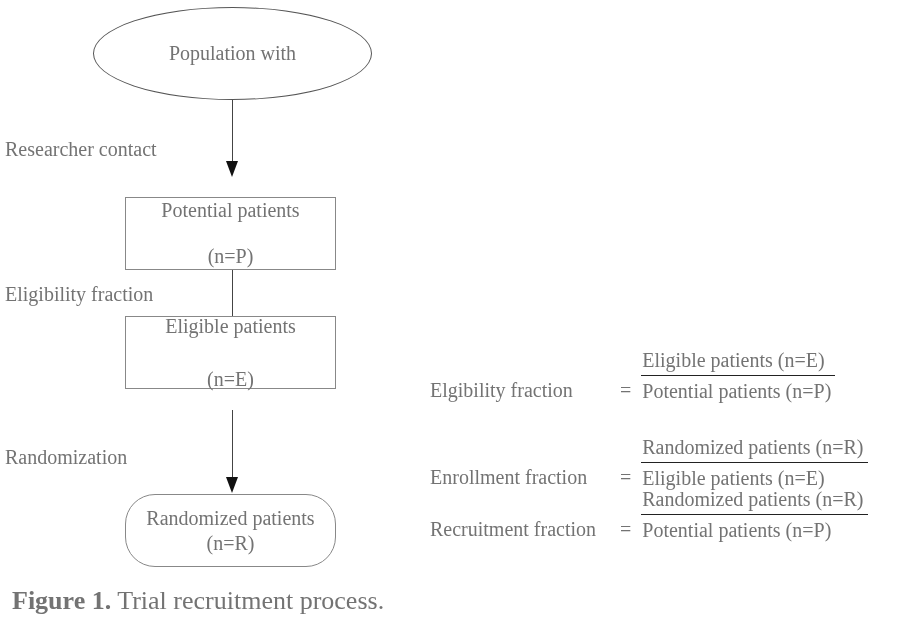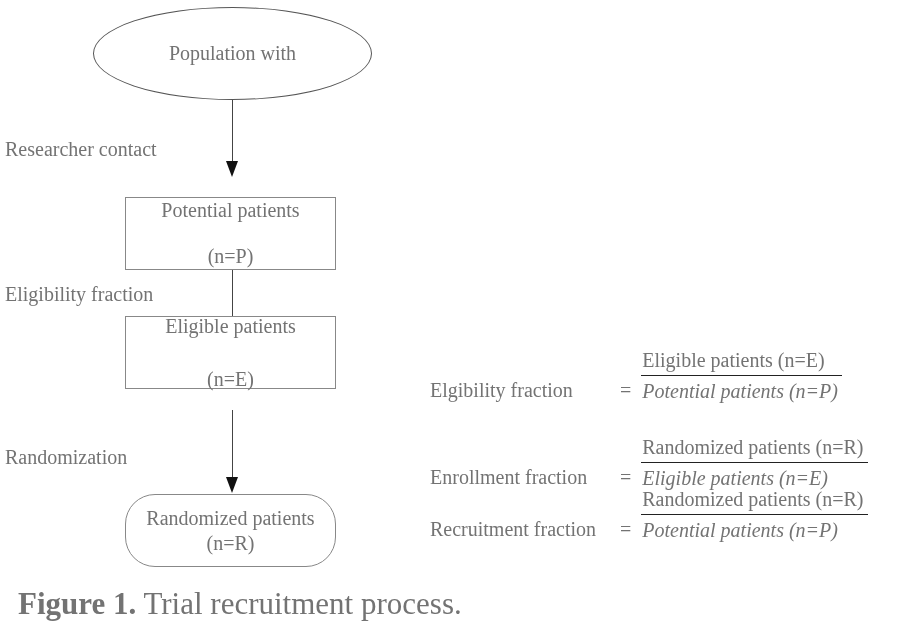--- a/index.html
+++ b/index.html
@@ -84,26 +84,25 @@
   .fr-num {
     display: block;
     border-bottom: 1.5px solid #222222;
     padding: 0 4px 4px 1px;
     line-height: 22px;
   }
   .fr-den {
     display: block;
     padding: 4px 4px 0 1px;
     line-height: 22px;
-    font-style: italic;
   }
   .caption {
     position: absolute;
-    left: 18px; top: 586px;
-    font-size: 31px;
+    left: 12px; top: 586px;
+    font-size: 26px;
     white-space: nowrap;
   }
   .caption .cap-bold { font-weight: bold; }
 </style>
 </head>
 <body>
 
 <div class="canvas">
 
   <div class="ellipse">

